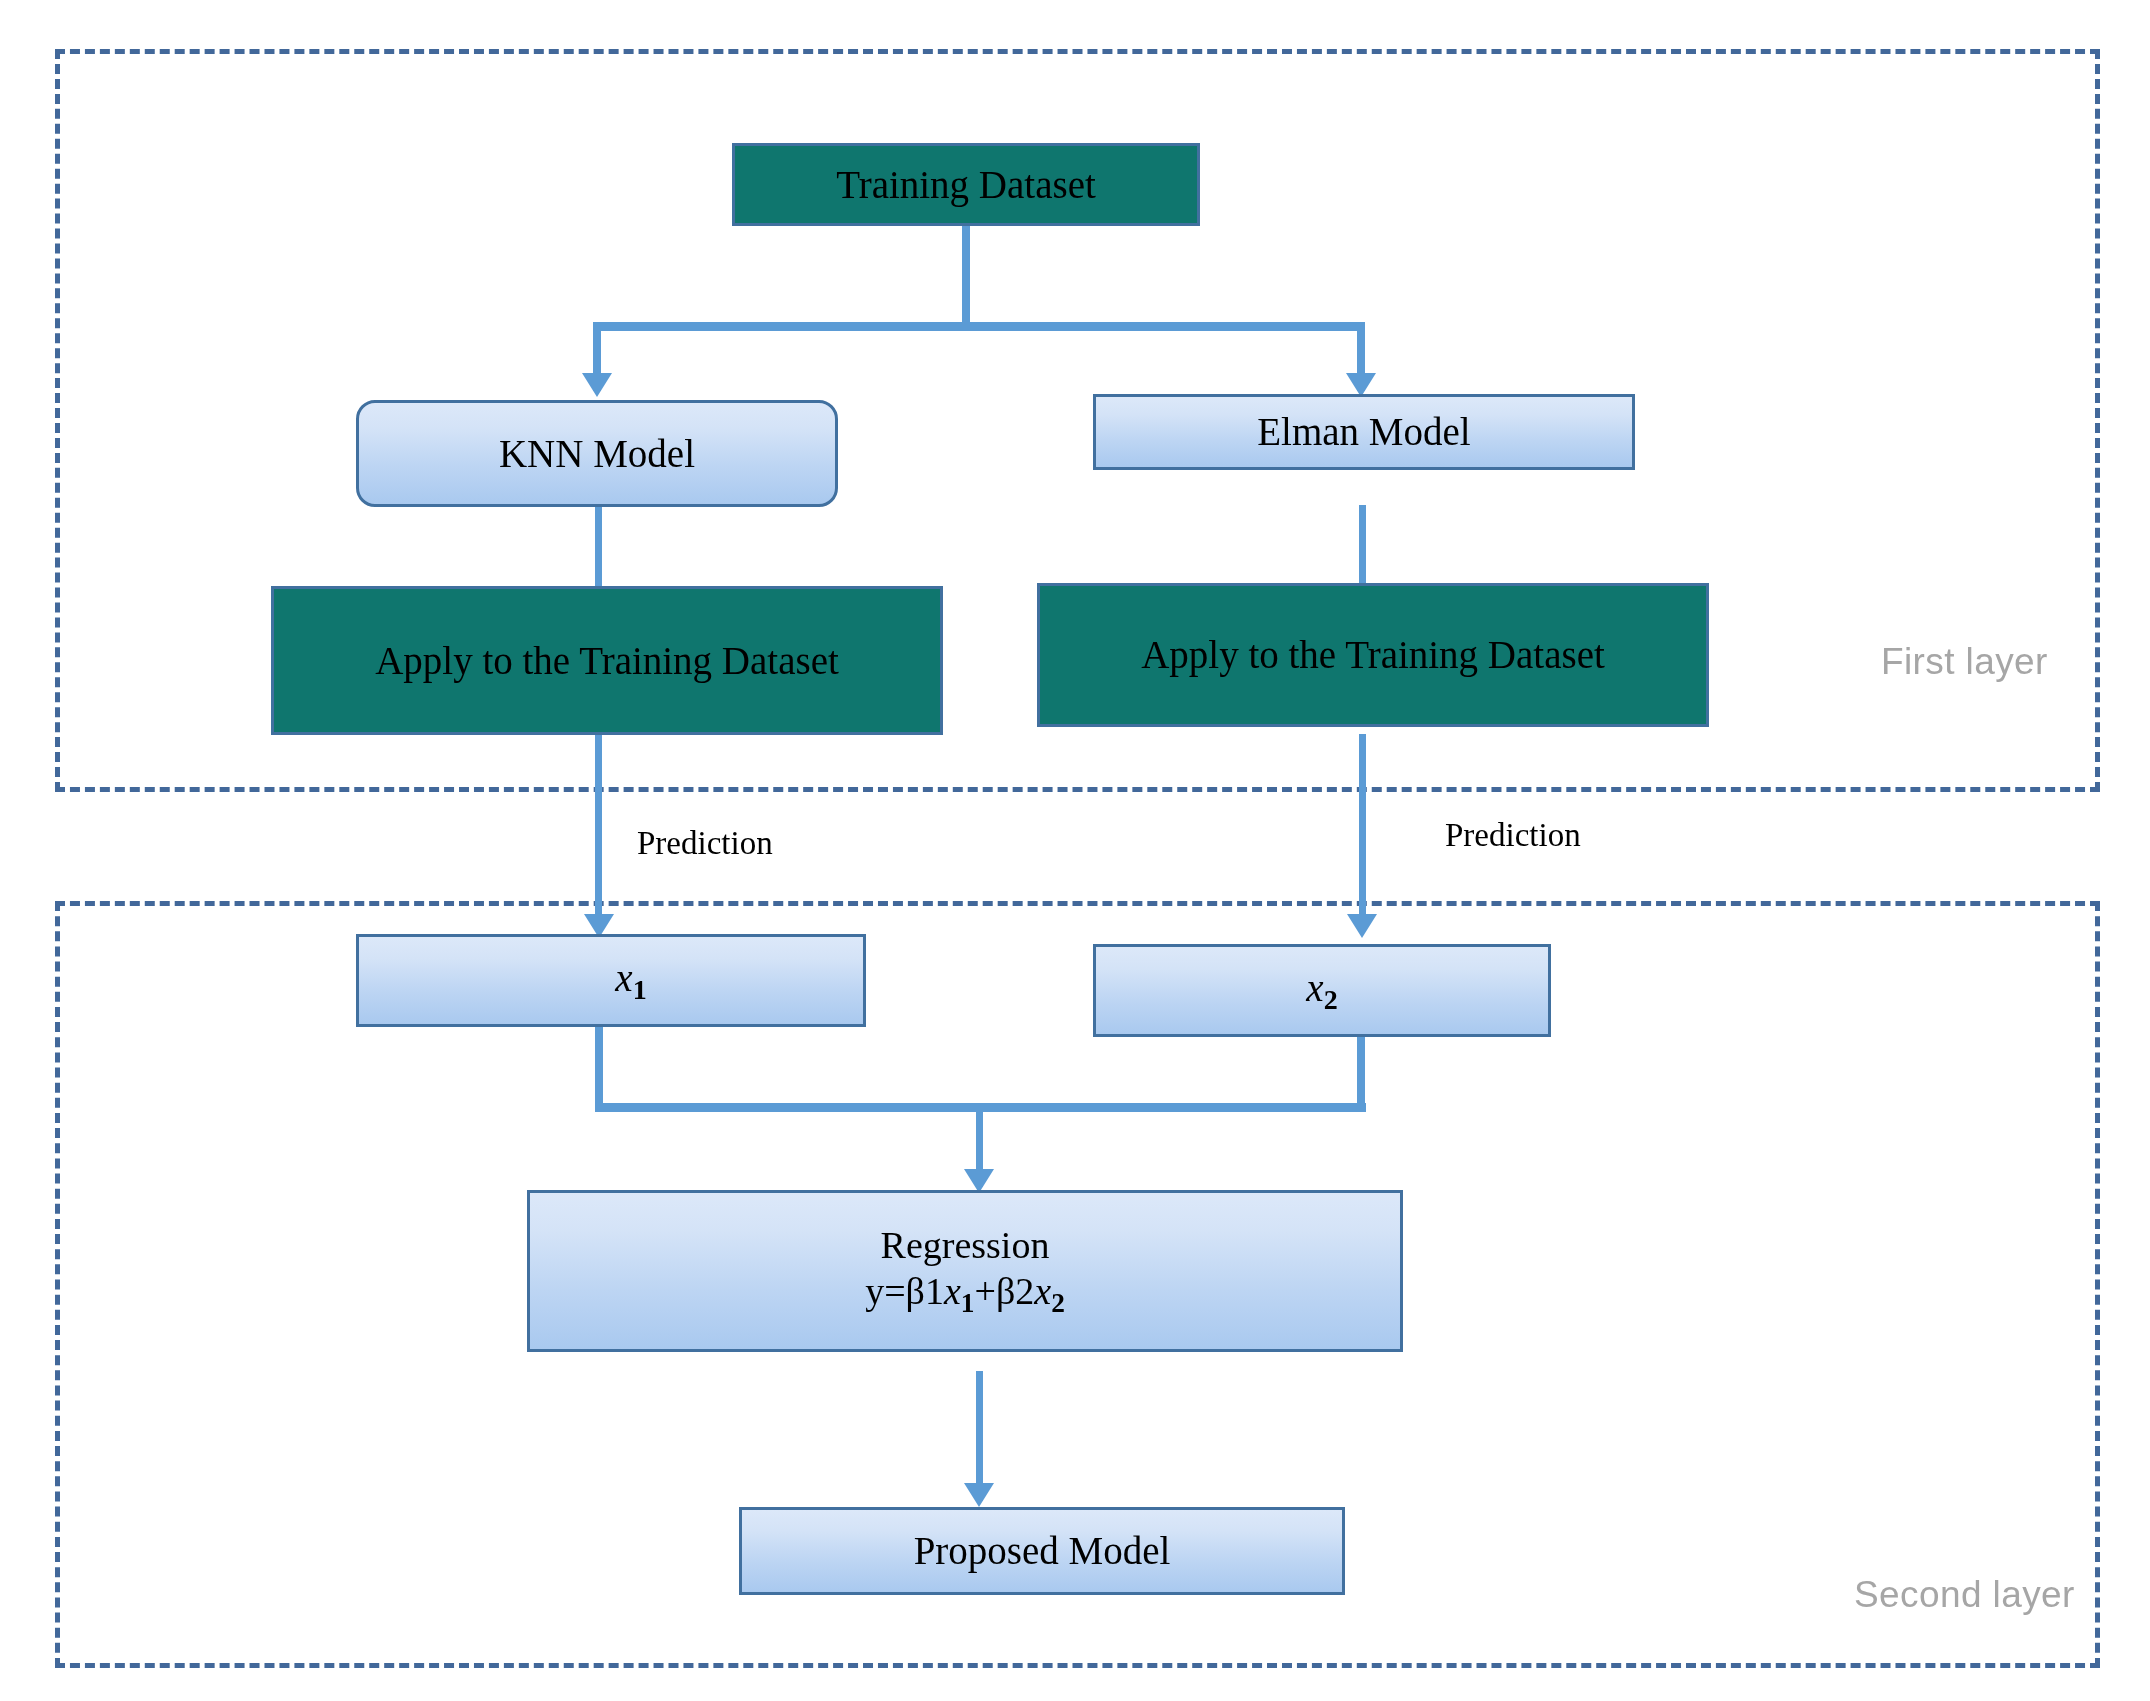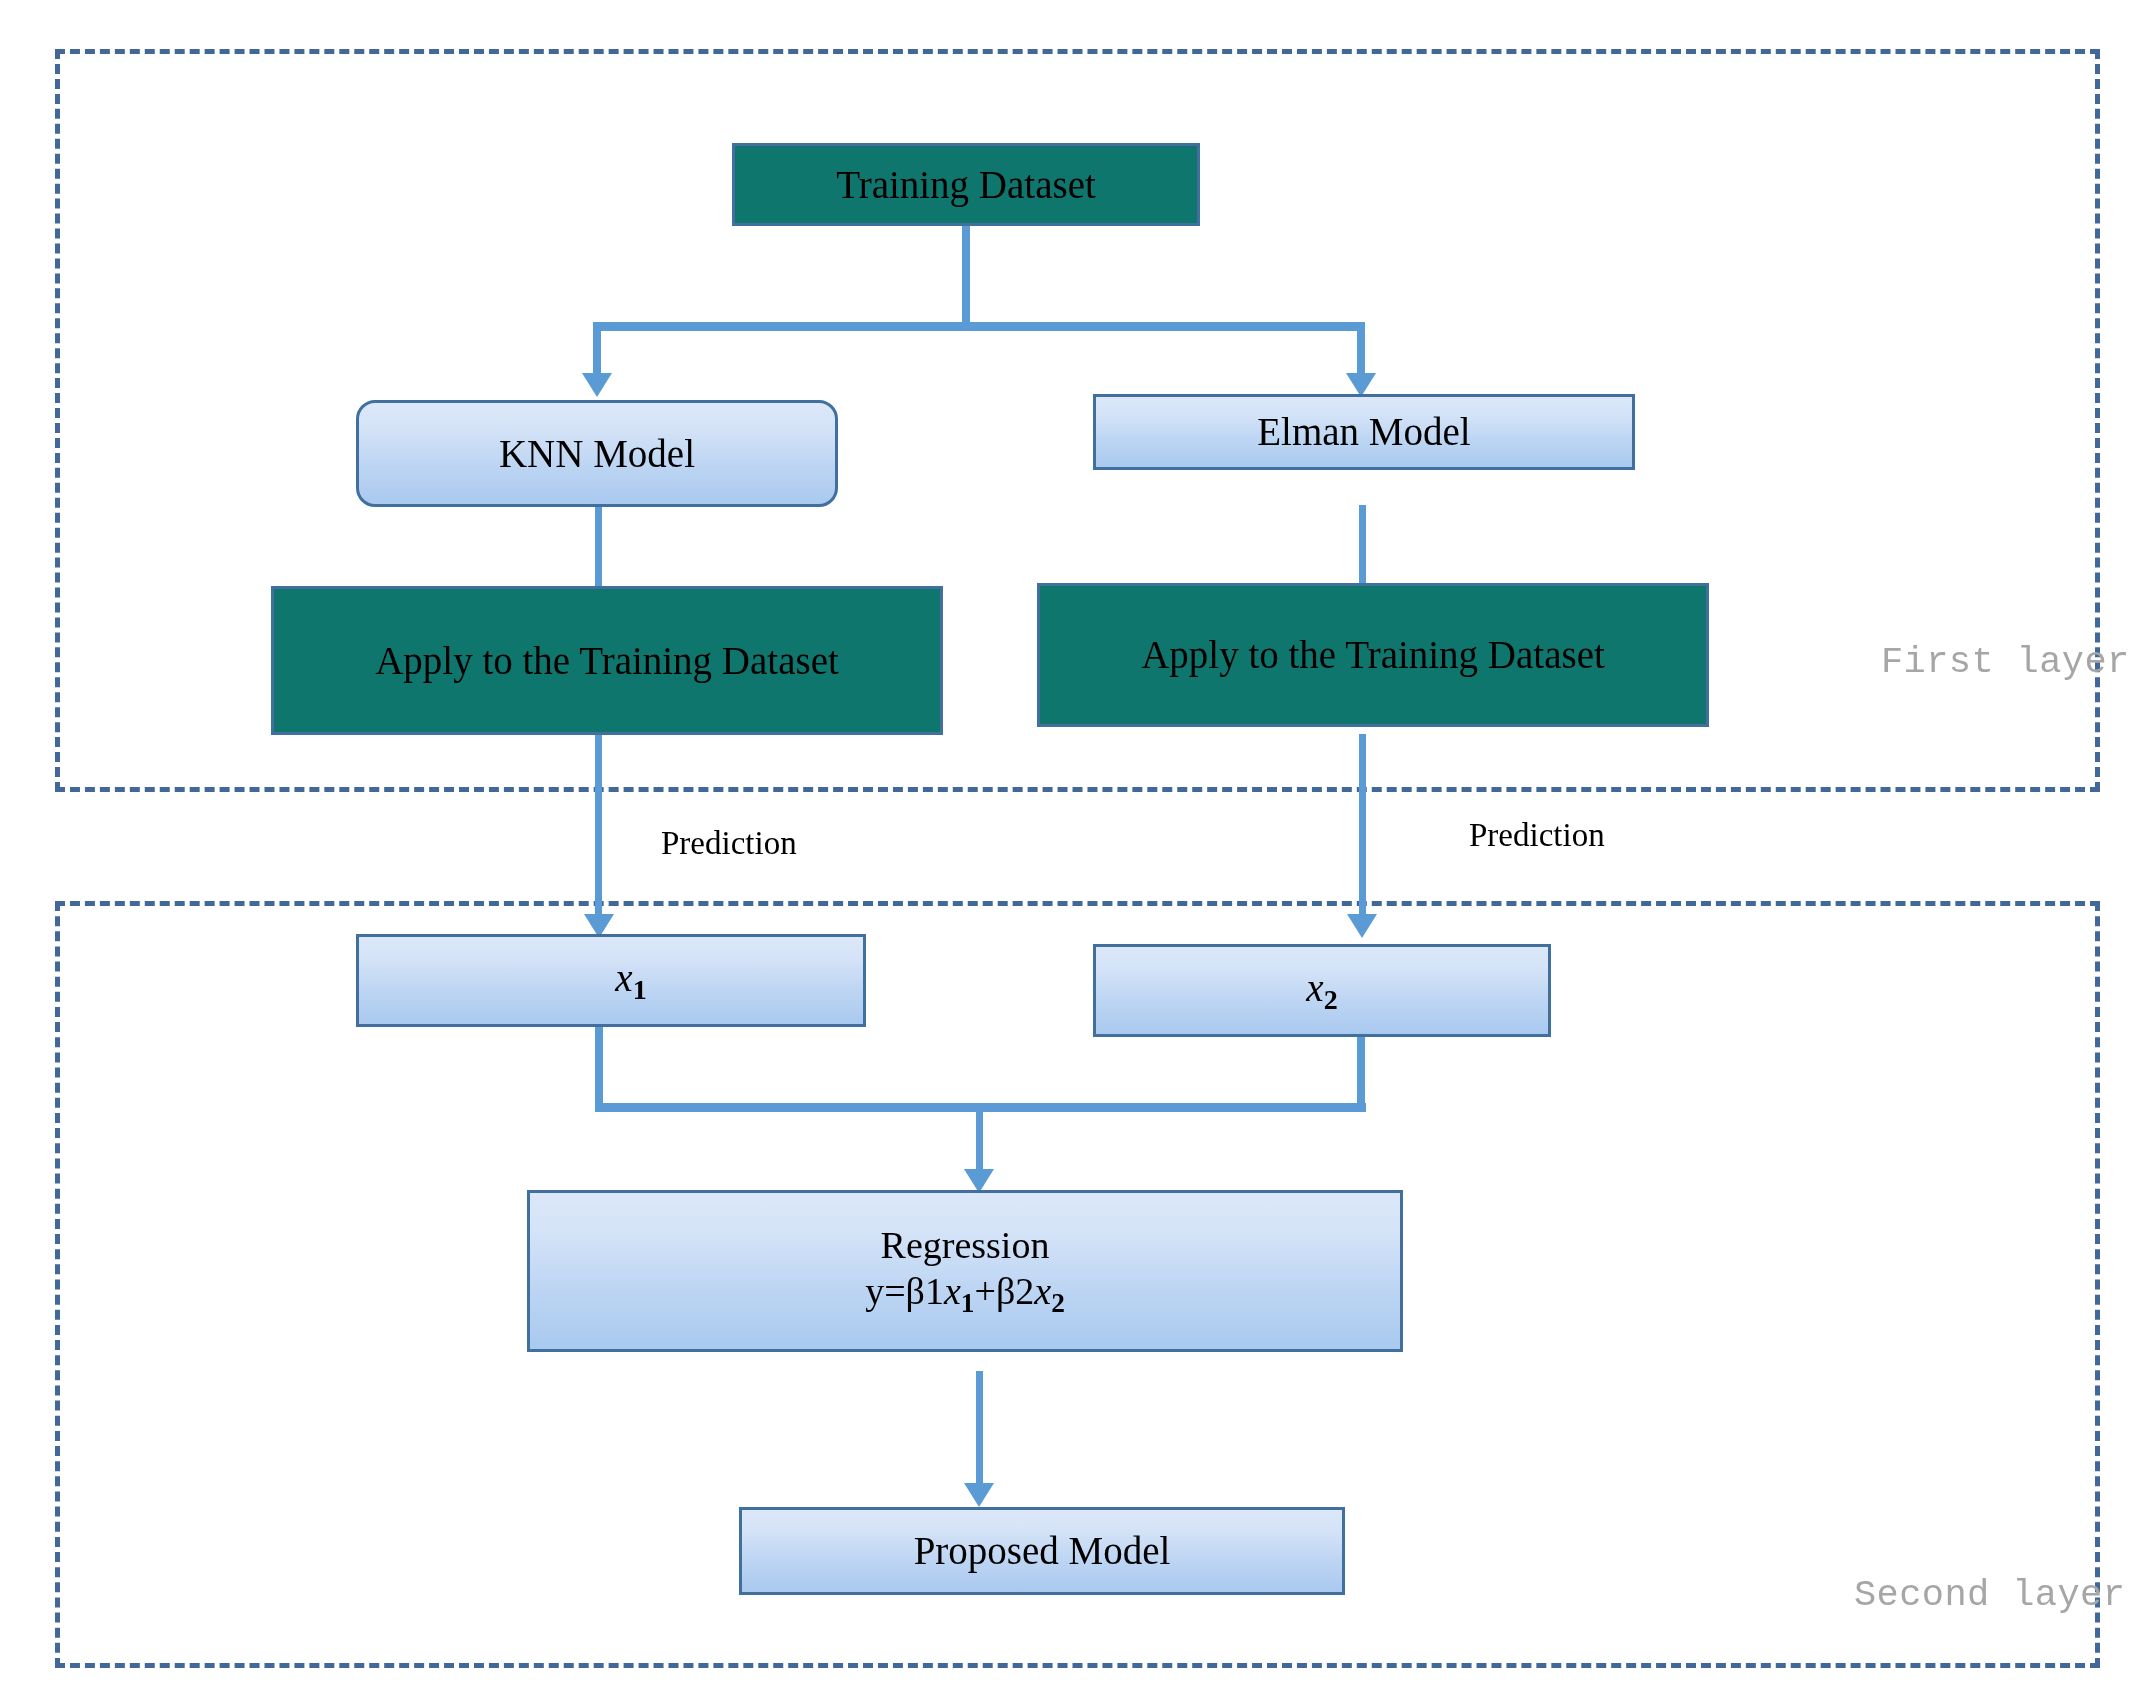--- a/index.html
+++ b/index.html
@@ -20,21 +20,21 @@
   
   .layer-box {
     position: absolute;
     border: 5px dashed #42689a;
     box-sizing: border-box;
     background: transparent;
   }
   .layer-label {
     position: absolute;
     color: #a6a6a6;
-    font-family: Liberation Mono, monospace;
+    font-family: Liberation Sans, sans-serif;
     font-size: 37px;
     letter-spacing: 0.4px;
     white-space: nowrap;
   }
   
   .node {
     position: absolute;
     box-sizing: border-box;
     display: flex;
     align-items: center;
@@ -68,21 +68,20 @@
     border-left: 15.5px solid transparent;
     border-right: 15.5px solid transparent;
     border-top: 24px solid #5b9bd5;
   }
   .edge-text {
     position: absolute;
     font-family: "Liberation Serif", "DejaVu Serif", serif;
     font-size: 33px;
     color: #000000;
     white-space: nowrap;
-    margin-left: 24px;
   }
 </style>
 </head>
 <body>
 
 <div id="canvas">
 
   <div class="layer-box" style="left:55px; top:49px; width:2045px; height:743px;"></div>
   <div class="layer-label" style="left:1881px; top:641px;">First layer</div>
 

